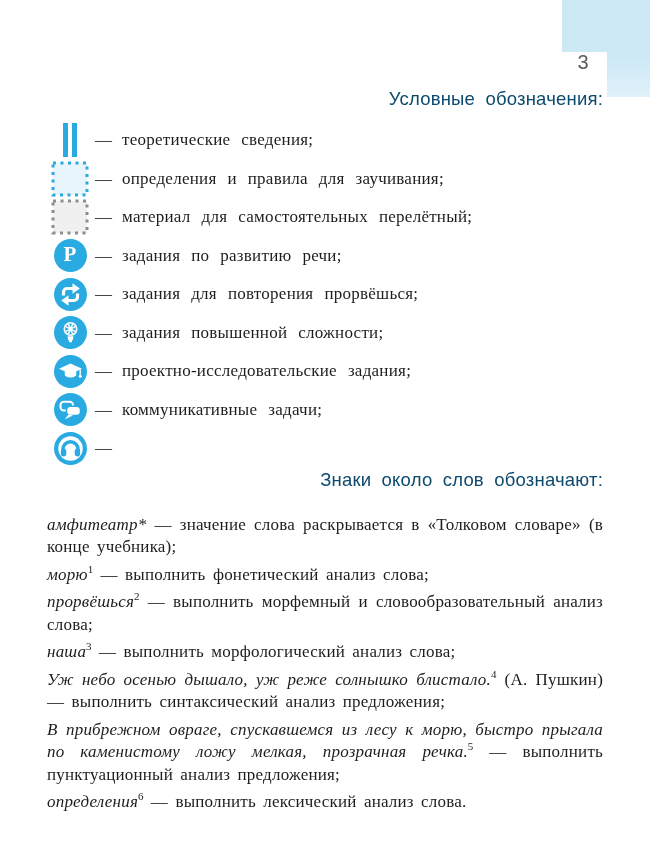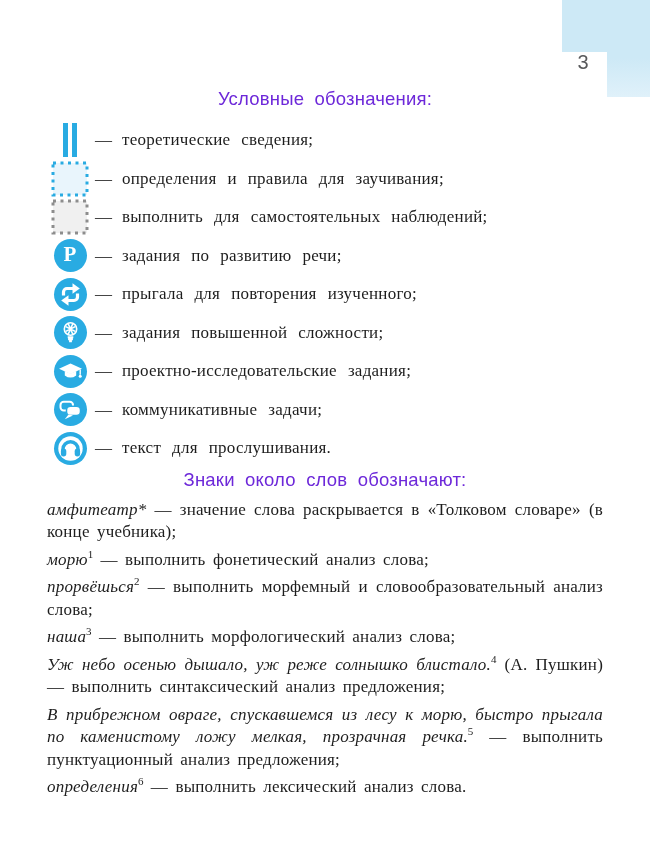--- a/index.html
+++ b/index.html
@@ -9,36 +9,36 @@
   }
   
   .corner-a{position:absolute;left:562px;top:0;width:88px;height:52px;background:#cde9f6;}
   .corner-b{position:absolute;left:607px;top:0;width:43px;height:97px;
     background:linear-gradient(#cde9f6 60%, #e0f1fa 100%);}
   .page-num{position:absolute;left:560px;top:51px;width:46px;height:24px;
     text-align:center;font-family:"Liberation Sans", sans-serif;font-size:20px;color:#58595b;}
   
   .content{position:absolute;left:47px;top:88px;width:556px;}
   h1,h2{
-    font-family:"Liberation Sans", sans-serif;font-weight:400;color:#6d28d9;
-    font-size:18.5px;text-align:center;margin:0;letter-spacing:.2px;word-spacing:5px;
+    font-family:"Liberation Sans", sans-serif;font-weight:400;color:#0c4a6e;
+    font-size:18.5px;text-align:right;margin:0;letter-spacing:.2px;word-spacing:5px;
   }
   
   .legend{margin-top:12px;}
   .lrow{display:flex;align-items:center;height:36px;margin-bottom:2.5px;}
   .icell{width:46px;flex:0 0 46px;display:flex;align-items:center;justify-content:center;}
   .dash{margin:0 10px 0 2px;font-size:17px;color:#1d1d1d;}
   .llabel{font-size:17px;word-spacing:.38em;letter-spacing:.015em;}
   .icircle{width:33px;height:33px;border-radius:50%;background:#29abe2;
     display:flex;align-items:center;justify-content:center;}
   .pletter{color:#fff;font-family:"Liberation Serif", serif;font-weight:bold;
     font-size:21px;line-height:1;padding-bottom:2px;}
   
   h2{margin-top:0;}
-  .marks{margin-top:8px;}
+  .marks{margin-top:23px;}
   .mark{margin:0 0 5px 0;font-size:17px;line-height:22.5px;text-align:justify;
     word-spacing:.17em;letter-spacing:.012em;}
   .mark i{font-style:italic;}
   .mark sup{font-size:11px;line-height:0;vertical-align:super;letter-spacing:0;}
 </style>
 </head>
 <body lang="ru">
 
 <div class="corner-a"></div>
 <div class="corner-b"></div>
@@ -71,21 +71,21 @@
       <span class="llabel">определения и правила для заучивания;</span>
     </div>
 
     <div class="lrow">
       <span class="icell">
         <svg width="38" height="36" viewBox="0 0 38 36">
             <rect x="2" y="2" width="34" height="32" fill="#f0f0f0" stroke="#8d8d8d" stroke-width="3" stroke-dasharray="3 4.5"></rect>
           </svg>
       </span>
       <span class="dash">—</span>
-      <span class="llabel">выполнить для самостоятельных наблюдений;</span>
+      <span class="llabel">материал для самостоятельных перелётный;</span>
     </div>
 
     <div class="lrow">
       <span class="icell">
         <span class="icircle">
             <span class="pletter">Р</span>
           </span>
       </span>
       <span class="dash">—</span>
       <span class="llabel">задания по развитию речи;</span>
@@ -100,21 +100,21 @@
               <path d="M23.5,15.5 v3.5 a3.5,3.5 0 0 1 -3.5,3.5 h-6.5"></path>
             </g>
             <g fill="#fff">
               <polygon points="18.5,5.3 25.8,10.5 18.5,15.7"></polygon>
               <polygon points="14.5,17.3 7.2,22.5 14.5,27.7"></polygon>
             </g>
           </svg>
         </span>
       </span>
       <span class="dash">—</span>
-      <span class="llabel">прыгала для повторения изученного;</span>
+      <span class="llabel">задания для повторения прорвёшься;</span>
     </div>
 
     <div class="lrow">
       <span class="icell">
         <span class="icircle">
           <svg width="33" height="33" viewBox="0 0 33 33">
             <g stroke="#fff" fill="none" stroke-width="1.6">
               <circle cx="16.5" cy="13" r="6.2"></circle>
               <path d="M11.8,10.6 l9.4,4.8 M11.8,15.4 l9.4,-4.8 M14.2,7.8 l4.6,10.4 M18.8,7.8 l-4.6,10.4"></path>
             </g>
@@ -166,21 +166,20 @@
         <span class="icircle">
           <svg width="33" height="33" viewBox="0 0 33 33">
             <circle cx="16.5" cy="16.5" r="12.2" fill="#fff"></circle>
             <path d="M8.9,20.3 v-2.9 a7.6,7.6 0 0 1 15.2,0 v2.9" fill="none" stroke="#29abe2" stroke-width="3.4"></path>
             <rect x="6.9" y="16.6" width="5.4" height="7.8" rx="2.7" fill="#29abe2"></rect>
             <rect x="20.7" y="16.6" width="5.4" height="7.8" rx="2.7" fill="#29abe2"></rect>
           </svg>
         </span>
       </span>
       <span class="dash">—</span>
-      <span class="llabel">текст для прослушивания.</span>
     </div>
 
   </div>
 
   <h2>Знаки около слов обозначают:</h2>
 
   <div class="marks">
     <p class="mark"><i>амфитеатр*</i><sup></sup><span> — значение слова раскрывается в «Толковом словаре» (в конце учебника);</span></p>
     <p class="mark"><i>морю</i><sup>1</sup><span> — выполнить фонетический анализ слова;</span></p>
     <p class="mark"><i>прорвёшься</i><sup>2</sup><span> — выполнить морфемный и словообразовательный анализ слова;</span></p>

